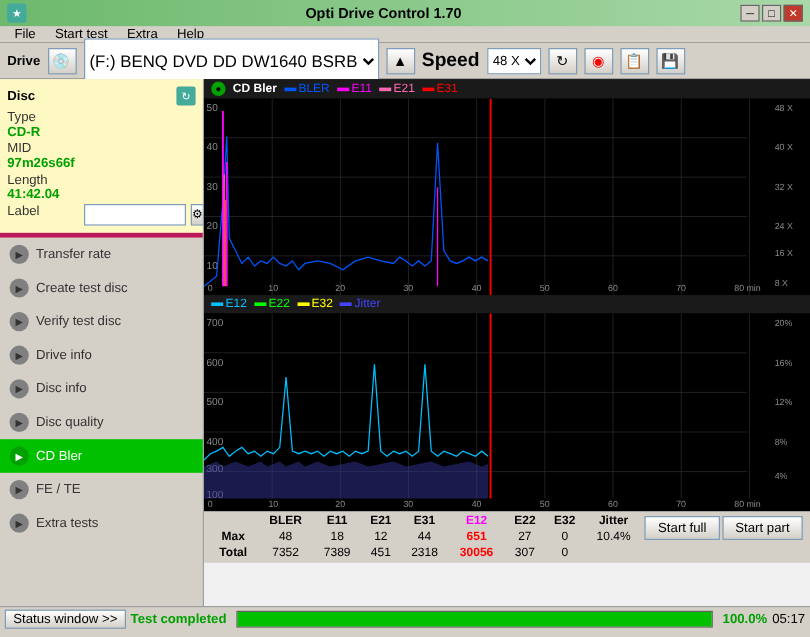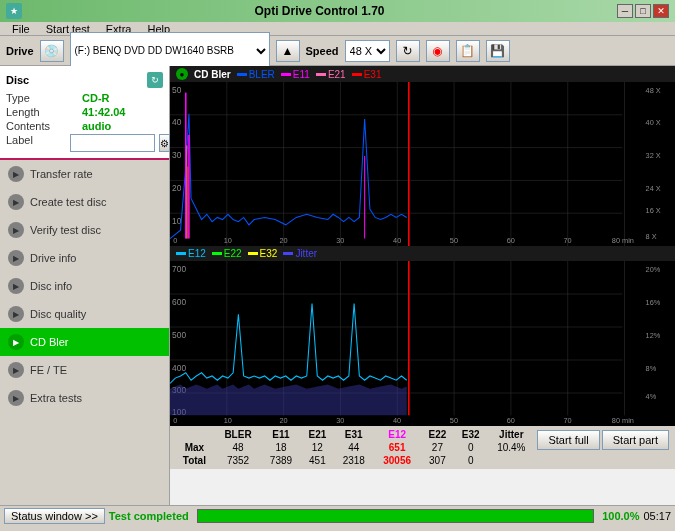--- a/index.html
+++ b/index.html
@@ -14,35 +14,35 @@
     .titlebar-btn { width: 16px; height: 14px; border: 1px solid #666; background: #d4d0c8; display: flex; align-items: center; justify-content: center; font-size: 9px; cursor: pointer; }
     .titlebar-btn.close { background: #c0392b; color: white; }
 
     
     .menubar { background: #d4d0c8; height: 14px; display: flex; align-items: center; padding: 0 4px; border-bottom: 1px solid #a0a0a0; }
     .menubar-item { padding: 2px 8px; font-size: 11px; cursor: pointer; }
 
     
     .drivebar { background: #d4d0c8; height: 30px; display: flex; align-items: center; padding: 0 6px; gap: 6px; border-bottom: 1px solid #a0a0a0; }
     .drive-label { font-size: 11px; font-weight: bold; }
-    .drive-select { height: 38px; font-size: 10px; background: white; border: 1px solid #7f9db9; min-width: 200px; }
+    .drive-select { height: 38px; font-size: 14px; background: white; border: 1px solid #7f9db9; min-width: 200px; }
     .drive-btn { width: 24px; height: 22px; border: 1px solid #7f9db9; background: linear-gradient(to bottom, #fff, #d4d0c8); display: flex; align-items: center; justify-content: center; cursor: pointer; font-size: 12px; }
-    .speed-label { font-size: 11px; font-weight: bold; }
+    .speed-label { font-size: 16px; font-weight: bold; }
     .speed-select { height: 22px; font-size: 11px; background: white; border: 1px solid #7f9db9; }
 
     
     .main { display: flex; height: calc(531px - 22px - 20px - 30px - 20px); }
 
     
     .sidebar { width: 170px; background: #d4d0c8; display: flex; flex-direction: column; border-right: 1px solid #a0a0a0; }
-    .disc-panel { background: #ffffff; padding: 6px; border-bottom: 2px solid #be185d; }
+    .disc-panel { background: #fef9c3; padding: 6px; border-bottom: 4px solid #be185d; }
     .disc-header { display: flex; justify-content: space-between; align-items: center; margin-bottom: 4px; }
     .disc-title { font-weight: bold; font-size: 11px; }
     .disc-icon { width: 16px; height: 16px; background: #4a9; border-radius: 2px; display: flex; align-items: center; justify-content: center; color: white; font-size: 9px; }
-    .disc-row { display: flex; gap: 16px; margin-bottom: 2px; font-size: 11px; }
+    .disc-row { display: flex; gap: 0; margin-bottom: 2px; font-size: 11px; flex-direction: column; }
     .disc-key { color: #333; min-width: 60px; }
     .disc-val { color: #00a000; font-weight: bold; }
     .disc-label-row { display: flex; align-items: flex-start; gap: 4px; }
     .disc-label-input { width: 85px; height: 18px; border: 1px solid #7f9db9; background: white; }
 
     .sidebar-nav { flex: 1; display: flex; flex-direction: column; }
     .nav-item { height: 28px; display: flex; align-items: center; padding: 0 8px; gap: 6px; font-size: 11px; cursor: pointer; color: #333; }
     .nav-item.active { background: #00c000; color: white; }
     .nav-icon { width: 16px; height: 16px; border-radius: 50%; display: flex; align-items: center; justify-content: center; font-size: 8px; }
     .nav-icon.gray { background: #808080; }
@@ -125,26 +125,26 @@
     <div class="disc-panel">
       <div class="disc-header">
         <span class="disc-title">Disc</span>
         <div class="disc-icon">↻</div>
       </div>
       <div class="disc-row">
         <span class="disc-key">Type</span>
         <span class="disc-val">CD-R</span>
       </div>
       <div class="disc-row">
+        <span class="disc-key">MID</span>
+        <span class="disc-val">97m26s66f</span>
+      </div>
+      <div class="disc-row">
         <span class="disc-key">Length</span>
         <span class="disc-val">41:42.04</span>
-      </div>
-      <div class="disc-row">
-        <span class="disc-key">Contents</span>
-        <span class="disc-val">audio</span>
       </div>
       <div class="disc-label-row">
         <span class="disc-key">Label</span>
         <input class="disc-label-input" type="text" style="">
         <div class="drive-btn" style="width:18px;height:18px;font-size:10px;">⚙</div>
       </div>
     </div>
 
     <div class="sidebar-nav">
       <div class="nav-item">

